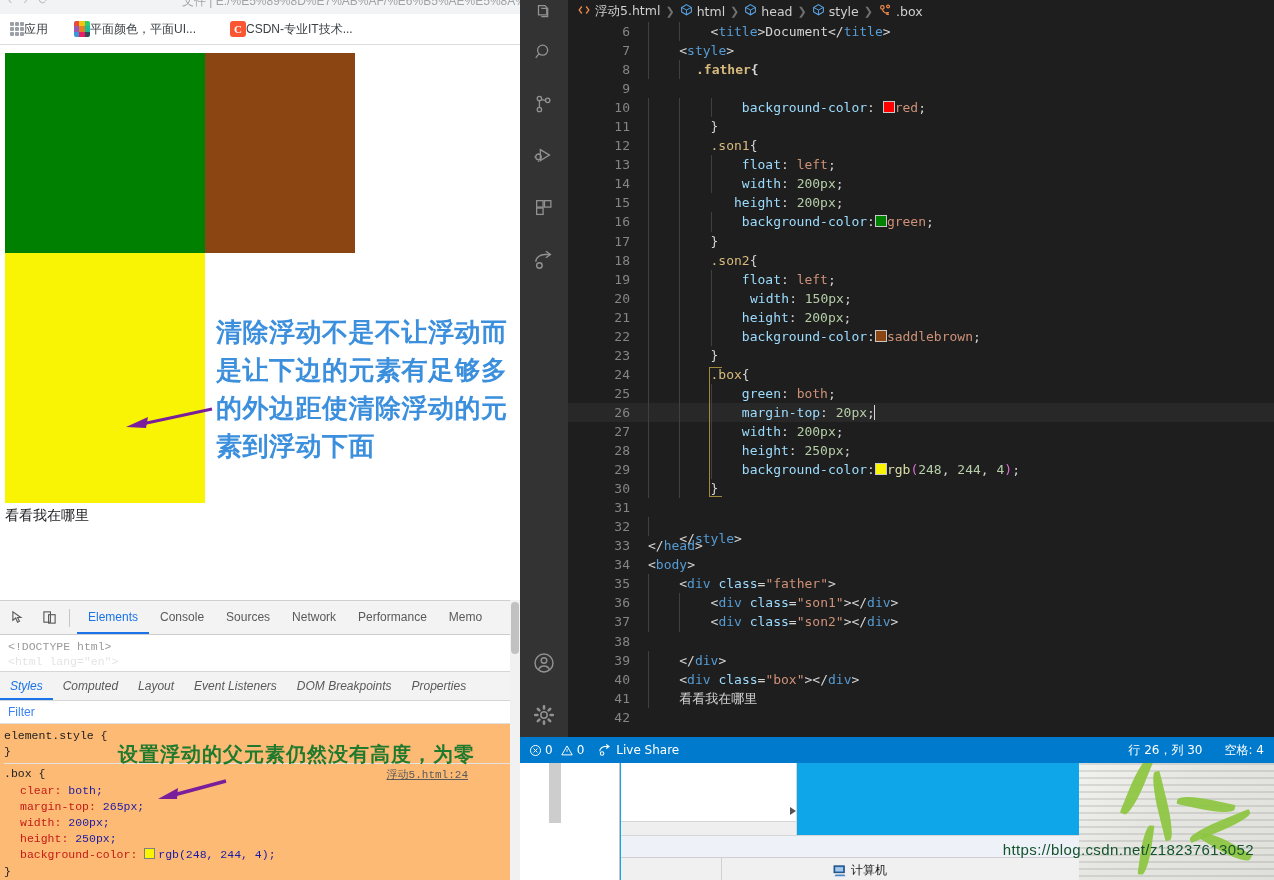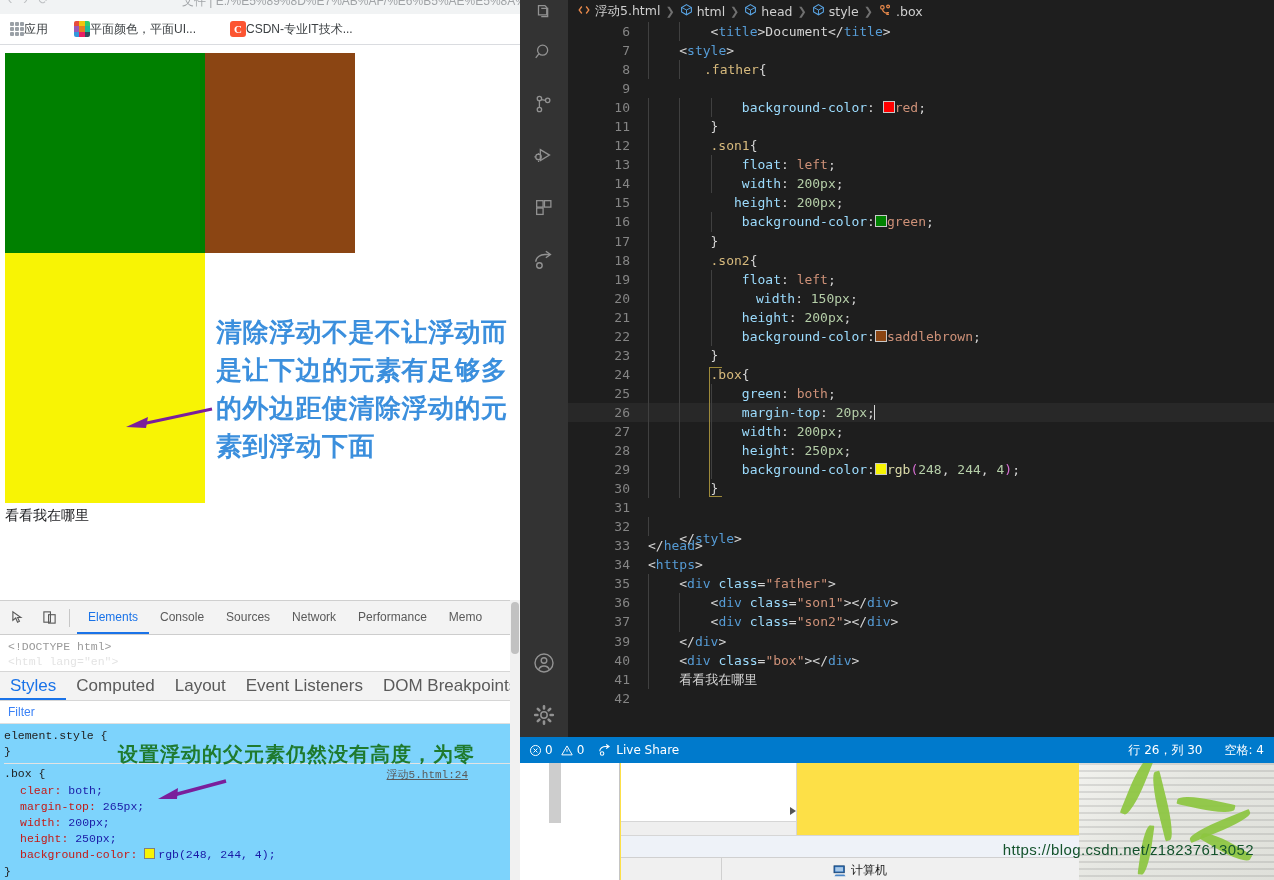--- a/index.html
+++ b/index.html
@@ -39,25 +39,25 @@
   #devtools{position:absolute;left:0;top:600px;width:520px;height:280px;background:#fff;border-top:1px solid #cfcfcf;overflow:hidden;}
   .dt-toolbar{height:33px;display:flex;align-items:center;border-bottom:1px solid #cdcdcd;background:#f3f3f3;}
   .dt-ico{width:26px;height:26px;margin-left:5px;display:flex;align-items:center;justify-content:center;}
   .dt-sep{width:1px;height:18px;background:#c7c7c7;margin:0 7px;}
   .dt-tab{font-size:12px;color:#5a5a5a;padding:0 11px;height:33px;line-height:33px;white-space:nowrap;}
   .dt-tab.active{color:#1a73e8;box-shadow:inset 0 -2px 0 #1a73e8;}
   .dom-area{height:32px;background:#fff;padding:4px 0 0 8px;overflow:hidden;}
   .dom-line{font-family:"Liberation Mono",monospace;font-size:11.5px;color:#9a9a9a;line-height:15px;white-space:nowrap;}
   .dom-line.faded{opacity:.28;}
   .style-tabs{height:28px;display:flex;align-items:center;background:#f3f3f3;border-top:1px solid #d6d6d6;border-bottom:1px solid #d6d6d6;}
-  .st-tab{font-size:17px;color:#5a5a5a;padding:0 10px;height:28px;line-height:28px;white-space:nowrap;}
+  .st-tab{font-size:12px;color:#5a5a5a;padding:0 10px;height:28px;line-height:28px;white-space:nowrap;font-style:italic;}
   .st-tab.active{color:#1a73e8;box-shadow:inset 0 -2px 0 #1a73e8;}
   .filter-row{height:22px;display:flex;align-items:center;padding-left:8px;border-bottom:1px solid #e0e0e0;background:#fff;}
   .filter-row span{font-size:12px;color:#3b82f6;}
-  .css-pane{position:relative;padding:4px 0 0 4px;font-family:"Liberation Mono",monospace;font-size:11.5px;line-height:16.2px;color:#222;background:#7dd3fc;}
+  .css-pane{position:relative;padding:4px 0 0 4px;font-family:"Liberation Mono",monospace;font-size:11.5px;line-height:16.2px;color:#222;background:#fdba74;}
   .css-sel{color:#222;}
   .css-prop{color:#c41a16;padding-left:16px;}
   .css-val{color:#1a1aa6;}
   .css-file{position:absolute;right:52px;font-size:11px;color:#5a5a5a;text-decoration:underline;font-family:"Liberation Mono",monospace;}
   .rule-divider{border-top:1px solid #e3e3e3;margin:3px 0 2px 0;}
   .swatch{display:inline-block;width:9px;height:9px;border:1px solid #7f7f7f;vertical-align:-1px;margin-right:3px;}
   .note-green{position:absolute;left:118px;top:740px;font-size:20px;color:#1f7a2e;font-weight:bold;white-space:nowrap;letter-spacing:1px;}
   .note-darkred{position:absolute;left:222px;top:775px;font-size:25px;color:#8b1a1a;font-weight:bold;white-space:nowrap;letter-spacing:1px;}
   .arrow-purple-2{position:absolute;left:156px;top:779px;width:72px;height:24px;}
   .dt-scrollbar{position:absolute;right:0;top:600px;width:10px;height:280px;background:#f1f1f1;}
@@ -101,21 +101,21 @@
   .statusbar{position:absolute;left:0;bottom:0;width:754px;height:26px;background:#007acc;display:flex;align-items:center;color:#fff;font-size:12px;font-family:"DejaVu Sans",sans-serif;}
   .sb-left{display:flex;align-items:center;padding-left:9px;}
   .sb-item{display:flex;align-items:center;margin-right:14px;white-space:nowrap;}
   .sb-right{margin-left:auto;display:flex;align-items:center;padding-right:10px;}
   .sb-right .sb-item{margin-right:0;margin-left:22px;}
 
   
   #desktop{position:absolute;left:520px;top:763px;width:754px;height:117px;overflow:hidden;background:#ffffff;}
   .dsk-leftstrip{position:absolute;left:0;top:0;width:99px;height:117px;background:#fff;}
   .dsk-scroll{position:absolute;left:29px;top:0;width:12px;height:60px;background:#cdcdcd;}
-  .dsk-win{position:absolute;left:99px;top:0;width:460px;height:117px;background:#fde047;border-left:1px solid #c5c5c5;}
+  .dsk-win{position:absolute;left:99px;top:0;width:460px;height:117px;background:#0ea5e9;border-left:1px solid #c5c5c5;}
   .dsk-panel-a{position:absolute;left:1px;top:0;width:175px;height:58px;background:#fff;border-right:1px solid #d6d6d6;}
   .dsk-panel-b{position:absolute;left:1px;top:58px;width:175px;height:14px;background:#efefef;border-right:1px solid #d6d6d6;border-top:1px solid #d6d6d6;}
   .dsk-lower{position:absolute;left:1px;top:72px;width:459px;height:40px;background:#eef2f8;border-top:1px solid #d6d6d6;}
   .dsk-footer{position:absolute;left:1px;bottom:0;width:459px;height:22px;background:#f0f0f0;border-top:1px solid #d0d0d0;}
   .dsk-footer-sep{position:absolute;left:100px;top:0;width:1px;height:22px;background:#d0d0d0;}
   .dsk-myc{position:absolute;left:212px;top:4px;display:flex;align-items:center;font-size:12px;color:#1a1a1a;}
   .dsk-myc-ico{width:14px;height:12px;margin-right:4px;}
   .dsk-caret{position:absolute;left:170px;top:44px;width:0;height:0;border-left:6px solid #555;border-top:4px solid transparent;border-bottom:4px solid transparent;}
   .dsk-photo{position:absolute;left:559px;top:0;width:195px;height:117px;overflow:hidden;
     background:
@@ -347,50 +347,51 @@
             <circle cx="11.5" cy="4" r="1.6" fill="none" stroke="#e8894b" stroke-width="1.4"></circle>
             <path d="M5 7.2 Q6 11 11 12" fill="none" stroke="#e8894b" stroke-width="1.4"></path>
             <path d="M9.5 11h3M9.5 13h3" stroke="#e8894b" stroke-width="1.3"></path>
           </svg></span>
       <span class="bc-item">.box</span>
     </div>
 
     <div class="code" id="code-area">
         <div class="crow"><span class="ln">6</span><span class="guide" style="left: 80px;"></span><span class="guide" style="left: 111.28px;"></span><span class="ctxt" style="left: 142.56px;"><span class="k-punc">&lt;</span><span class="k-tagname">title</span><span class="k-punc">&gt;</span><span class="k-plain">Document</span><span class="k-punc">&lt;/</span><span class="k-tagname">title</span><span class="k-punc">&gt;</span></span></div>
         <div class="crow"><span class="ln">7</span><span class="guide" style="left: 80px;"></span><span class="ctxt" style="left: 111.28px;"><span class="k-punc">&lt;</span><span class="k-tagname">style</span><span class="k-punc">&gt;</span></span></div>
-        <div class="crow"><span class="ln">8</span><span class="guide" style="left: 80px;"></span><span class="guide" style="left: 111.28px;"></span><span class="ctxt" style="left: 136px;"><span class="k-sel">.father</span><span class="k-brace">{</span></span></div>
+        <div class="crow"><span class="ln">8</span><span class="guide" style="left: 80px;"></span><span class="guide" style="left: 111.28px;"></span><span class="ctxt" style="left: 128px; font-weight: bold;"><span class="k-sel">.father</span><span class="k-brace">{</span></span></div>
         <div class="crow"><span class="ln">9</span><span class="ctxt" style="left: 80px;"></span></div>
         <div class="crow"><span class="ln">10</span><span class="guide" style="left: 80px;"></span><span class="guide" style="left: 111.28px;"></span><span class="guide" style="left: 142.56px;"></span><span class="ctxt" style="left: 173.84px;"><span class="k-prop">background-color</span><span class="k-punc">: </span><span class="cswatch" style="background:#ff0000"></span><span class="k-val">red</span><span class="k-punc">;</span></span></div>
         <div class="crow"><span class="ln">11</span><span class="guide" style="left: 80px;"></span><span class="guide" style="left: 111.28px;"></span><span class="ctxt" style="left: 142.56px;"><span class="k-brace">}</span></span></div>
         <div class="crow"><span class="ln">12</span><span class="guide" style="left: 80px;"></span><span class="guide" style="left: 111.28px;"></span><span class="ctxt" style="left: 142.56px;"><span class="k-sel">.son1</span><span class="k-brace">{</span></span></div>
         <div class="crow"><span class="ln">13</span><span class="guide" style="left: 80px;"></span><span class="guide" style="left: 111.28px;"></span><span class="guide" style="left: 142.56px;"></span><span class="ctxt" style="left: 173.84px;"><span class="k-prop">float</span><span class="k-punc">: </span><span class="k-val">left</span><span class="k-punc">;</span></span></div>
         <div class="crow"><span class="ln">14</span><span class="guide" style="left: 80px;"></span><span class="guide" style="left: 111.28px;"></span><span class="guide" style="left: 142.56px;"></span><span class="ctxt" style="left: 173.84px;"><span class="k-prop">width</span><span class="k-punc">: </span><span class="k-num">200px</span><span class="k-punc">;</span></span></div>
         <div class="crow"><span class="ln">15</span><span class="guide" style="left: 80px;"></span><span class="guide" style="left: 111.28px;"></span><span class="ctxt" style="left: 166.02px;"><span class="k-prop">height</span><span class="k-punc">: </span><span class="k-num">200px</span><span class="k-punc">;</span></span></div>
         <div class="crow"><span class="ln">16</span><span class="guide" style="left: 80px;"></span><span class="guide" style="left: 111.28px;"></span><span class="guide" style="left: 142.56px;"></span><span class="ctxt" style="left: 173.84px;"><span class="k-prop">background-color</span><span class="k-punc">:</span><span class="cswatch" style="background:#008000"></span><span class="k-val">green</span><span class="k-punc">;</span></span></div>
         <div class="crow"><span class="ln">17</span><span class="guide" style="left: 80px;"></span><span class="guide" style="left: 111.28px;"></span><span class="ctxt" style="left: 142.56px;"><span class="k-brace">}</span></span></div>
         <div class="crow"><span class="ln">18</span><span class="guide" style="left: 80px;"></span><span class="guide" style="left: 111.28px;"></span><span class="ctxt" style="left: 142.56px;"><span class="k-sel">.son2</span><span class="k-brace">{</span></span></div>
         <div class="crow"><span class="ln">19</span><span class="guide" style="left: 80px;"></span><span class="guide" style="left: 111.28px;"></span><span class="guide" style="left: 142.56px;"></span><span class="ctxt" style="left: 173.84px;"><span class="k-prop">float</span><span class="k-punc">: </span><span class="k-val">left</span><span class="k-punc">;</span></span></div>
-        <div class="crow"><span class="ln">20</span><span class="guide" style="left: 80px;"></span><span class="guide" style="left: 111.28px;"></span><span class="guide" style="left: 142.56px;"></span><span class="ctxt" style="left: 188px;"><span class="k-prop">width</span><span class="k-punc">: </span><span class="k-num">150px</span><span class="k-punc">;</span></span></div>
+        <div class="crow"><span class="ln">20</span><span class="guide" style="left: 80px;"></span><span class="guide" style="left: 111.28px;"></span><span class="guide" style="left: 142.56px;"></span><span class="ctxt" style="left: 182px;"><span class="k-prop">width</span><span class="k-punc">: </span><span class="k-num">150px</span><span class="k-punc">;</span></span></div>
         <div class="crow"><span class="ln">21</span><span class="guide" style="left: 80px;"></span><span class="guide" style="left: 111.28px;"></span><span class="guide" style="left: 142.56px;"></span><span class="ctxt" style="left: 173.84px;"><span class="k-prop">height</span><span class="k-punc">: </span><span class="k-num">200px</span><span class="k-punc">;</span></span></div>
         <div class="crow"><span class="ln">22</span><span class="guide" style="left: 80px;"></span><span class="guide" style="left: 111.28px;"></span><span class="guide" style="left: 142.56px;"></span><span class="ctxt" style="left: 173.84px;"><span class="k-prop">background-color</span><span class="k-punc">:</span><span class="cswatch" style="background:#8b4513"></span><span class="k-val">saddlebrown</span><span class="k-punc">;</span></span></div>
         <div class="crow"><span class="ln">23</span><span class="guide" style="left: 80px;"></span><span class="guide" style="left: 111.28px;"></span><span class="ctxt" style="left: 142.56px;"><span class="k-brace">}</span></span></div>
         <div class="crow"><span class="ln">24</span><span class="guide" style="left: 80px;"></span><span class="guide" style="left: 111.28px;"></span><span class="ctxt" style="left: 142.56px;"><span class="k-sel">.box</span><span class="k-brace">{</span></span></div>
         <div class="crow"><span class="ln">25</span><span class="guide" style="left: 80px;"></span><span class="guide" style="left: 111.28px;"></span><span class="guide" style="left: 142.56px;"></span><span class="ctxt" style="left: 173.84px;"><span class="k-prop">green</span><span class="k-punc">: </span><span class="k-val">both</span><span class="k-punc">;</span></span></div>
         <div class="crow cur"><span class="ln">26</span><span class="guide" style="left: 80px;"></span><span class="guide" style="left: 111.28px;"></span><span class="guide" style="left: 142.56px;"></span><span class="ctxt" style="left: 173.84px;"><span class="k-prop">margin-top</span><span class="k-punc">: </span><span class="k-num">20px</span><span class="k-punc">;</span><span class="caret"></span></span></div>
         <div class="crow"><span class="ln">27</span><span class="guide" style="left: 80px;"></span><span class="guide" style="left: 111.28px;"></span><span class="guide" style="left: 142.56px;"></span><span class="ctxt" style="left: 173.84px;"><span class="k-prop">width</span><span class="k-punc">: </span><span class="k-num">200px</span><span class="k-punc">;</span></span></div>
         <div class="crow"><span class="ln">28</span><span class="guide" style="left: 80px;"></span><span class="guide" style="left: 111.28px;"></span><span class="guide" style="left: 142.56px;"></span><span class="ctxt" style="left: 173.84px;"><span class="k-prop">height</span><span class="k-punc">: </span><span class="k-num">250px</span><span class="k-punc">;</span></span></div>
         <div class="crow"><span class="ln">29</span><span class="guide" style="left: 80px;"></span><span class="guide" style="left: 111.28px;"></span><span class="guide" style="left: 142.56px;"></span><span class="ctxt" style="left: 173.84px;"><span class="k-prop">background-color</span><span class="k-punc">:</span><span class="cswatch" style="background:#f8f404"></span><span class="k-func">rgb</span><span class="k-paren">(</span><span class="k-num">248</span><span class="k-punc">, </span><span class="k-num">244</span><span class="k-punc">, </span><span class="k-num">4</span><span class="k-paren">)</span><span class="k-punc">;</span></span></div>
         <div class="crow"><span class="ln">30</span><span class="guide" style="left: 80px;"></span><span class="guide" style="left: 111.28px;"></span><span class="ctxt" style="left: 142.56px;"><span class="k-brace">}</span></span></div>
         <div class="crow"><span class="ln">31</span><span class="ctxt" style="left: 80px;"></span></div>
         <div class="crow"><span class="ln">32</span><span class="guide" style="left: 80px;"></span><span class="ctxt" style="left: 111.28px; margin-top: 12px;"><span class="k-punc">&lt;/</span><span class="k-tagname">style</span><span class="k-punc">&gt;</span></span></div>
         <div class="crow"><span class="ln">33</span><span class="ctxt" style="left: 80px;"><span class="k-punc">&lt;/</span><span class="k-tagname">head</span><span class="k-punc">&gt;</span></span></div>
-        <div class="crow"><span class="ln">34</span><span class="ctxt" style="left: 80px;"><span class="k-punc">&lt;</span><span class="k-tagname">https</span><span class="k-punc">&gt;</span></span></div>
+        <div class="crow"><span class="ln">34</span><span class="ctxt" style="left: 80px;"><span class="k-punc">&lt;</span><span class="k-tagname">body</span><span class="k-punc">&gt;</span></span></div>
         <div class="crow"><span class="ln">35</span><span class="guide" style="left: 80px;"></span><span class="ctxt" style="left: 111.28px;"><span class="k-punc">&lt;</span><span class="k-tagname">div</span> <span class="k-attr">class</span><span class="k-punc">=</span><span class="k-str">"father"</span><span class="k-punc">&gt;</span></span></div>
         <div class="crow"><span class="ln">36</span><span class="guide" style="left: 80px;"></span><span class="guide" style="left: 111.28px;"></span><span class="ctxt" style="left: 142.56px;"><span class="k-punc">&lt;</span><span class="k-tagname">div</span> <span class="k-attr">class</span><span class="k-punc">=</span><span class="k-str">"son1"</span><span class="k-punc">&gt;&lt;/</span><span class="k-tagname">div</span><span class="k-punc">&gt;</span></span></div>
         <div class="crow"><span class="ln">37</span><span class="guide" style="left: 80px;"></span><span class="guide" style="left: 111.28px;"></span><span class="ctxt" style="left: 142.56px;"><span class="k-punc">&lt;</span><span class="k-tagname">div</span> <span class="k-attr">class</span><span class="k-punc">=</span><span class="k-str">"son2"</span><span class="k-punc">&gt;&lt;/</span><span class="k-tagname">div</span><span class="k-punc">&gt;</span></span></div>
+        <div class="crow"><span class="ln">38</span><span class="ctxt" style="left: 80px;"></span></div>
         <div class="crow"><span class="ln">39</span><span class="guide" style="left: 80px;"></span><span class="ctxt" style="left: 111.28px;"><span class="k-punc">&lt;/</span><span class="k-tagname">div</span><span class="k-punc">&gt;</span></span></div>
         <div class="crow"><span class="ln">40</span><span class="guide" style="left: 80px;"></span><span class="ctxt" style="left: 111.28px;"><span class="k-punc">&lt;</span><span class="k-tagname">div</span> <span class="k-attr">class</span><span class="k-punc">=</span><span class="k-str">"box"</span><span class="k-punc">&gt;&lt;/</span><span class="k-tagname">div</span><span class="k-punc">&gt;</span></span></div>
         <div class="crow"><span class="ln">41</span><span class="guide" style="left: 80px;"></span><span class="ctxt" style="left: 111.28px;"><span class="k-plain">看看我在哪里</span></span></div>
         <div class="crow"><span class="ln">42</span><span class="ctxt" style="left: 80px;"></span></div>
         <div class="bracket-box" style="left: 140.56px; top: 344.9px; width: 12px; height: 128.35px; border-right: none;"></div>
       </div>
   </div>
 
   <div class="statusbar">
     <div class="sb-left">

